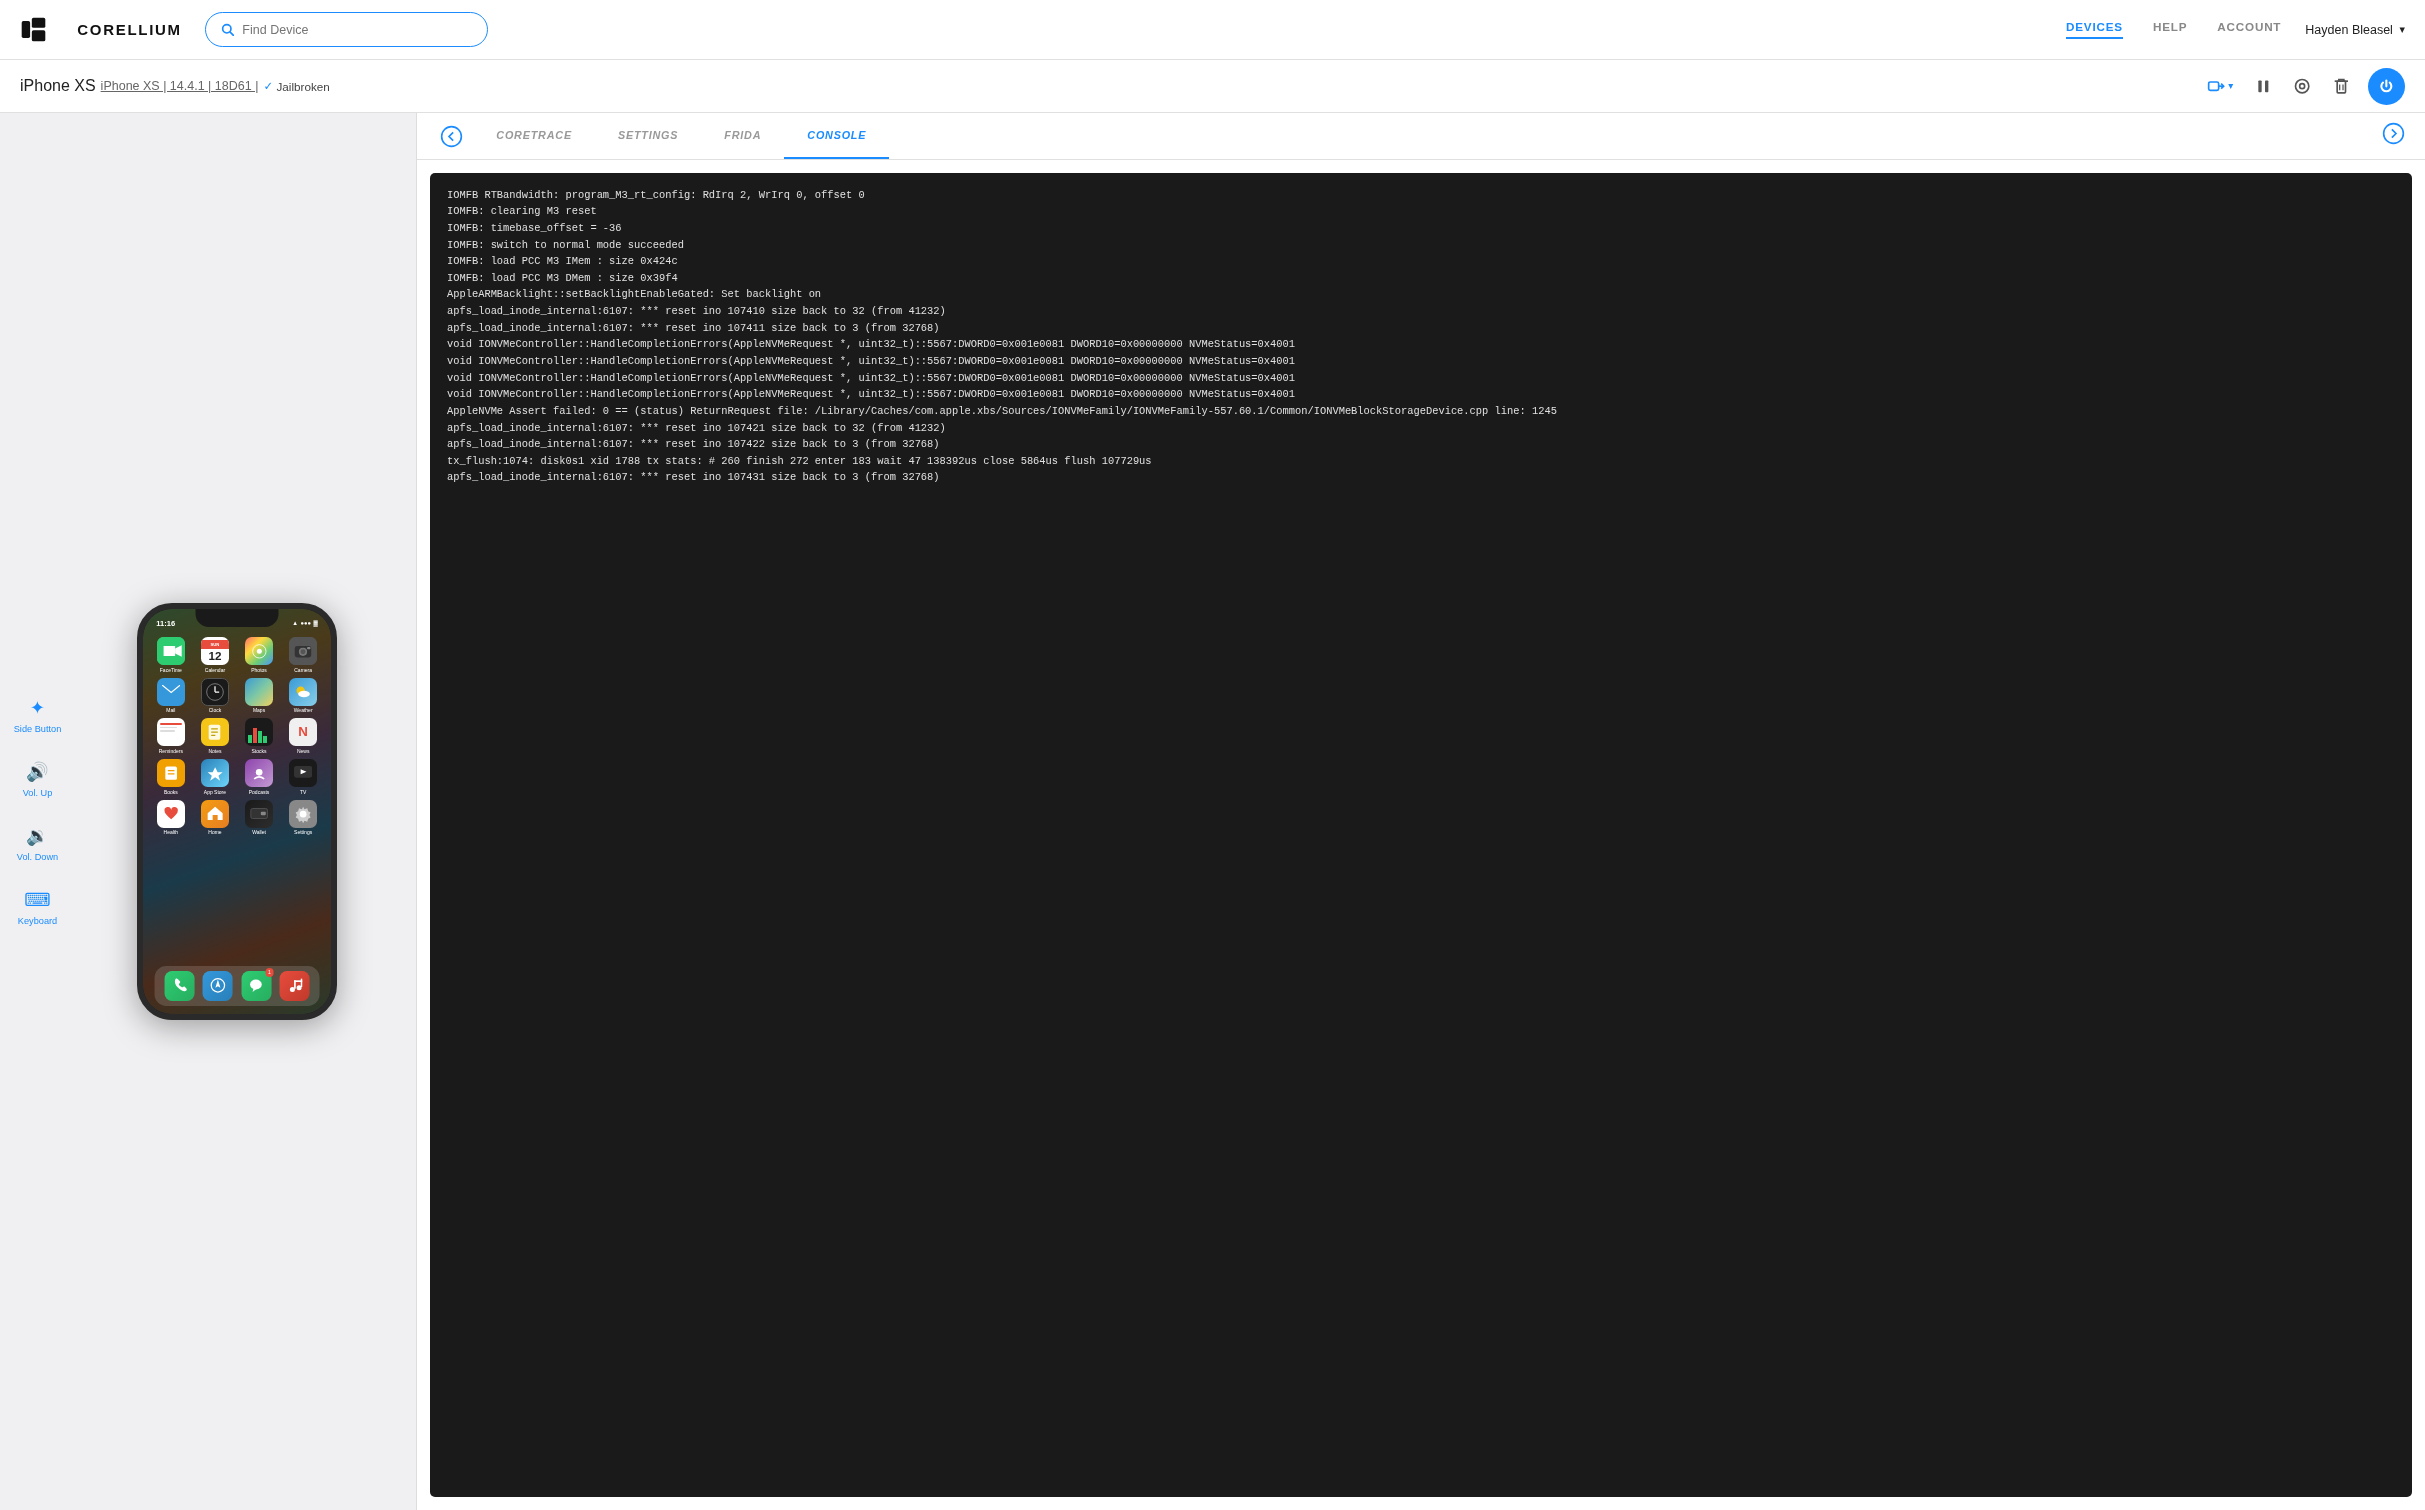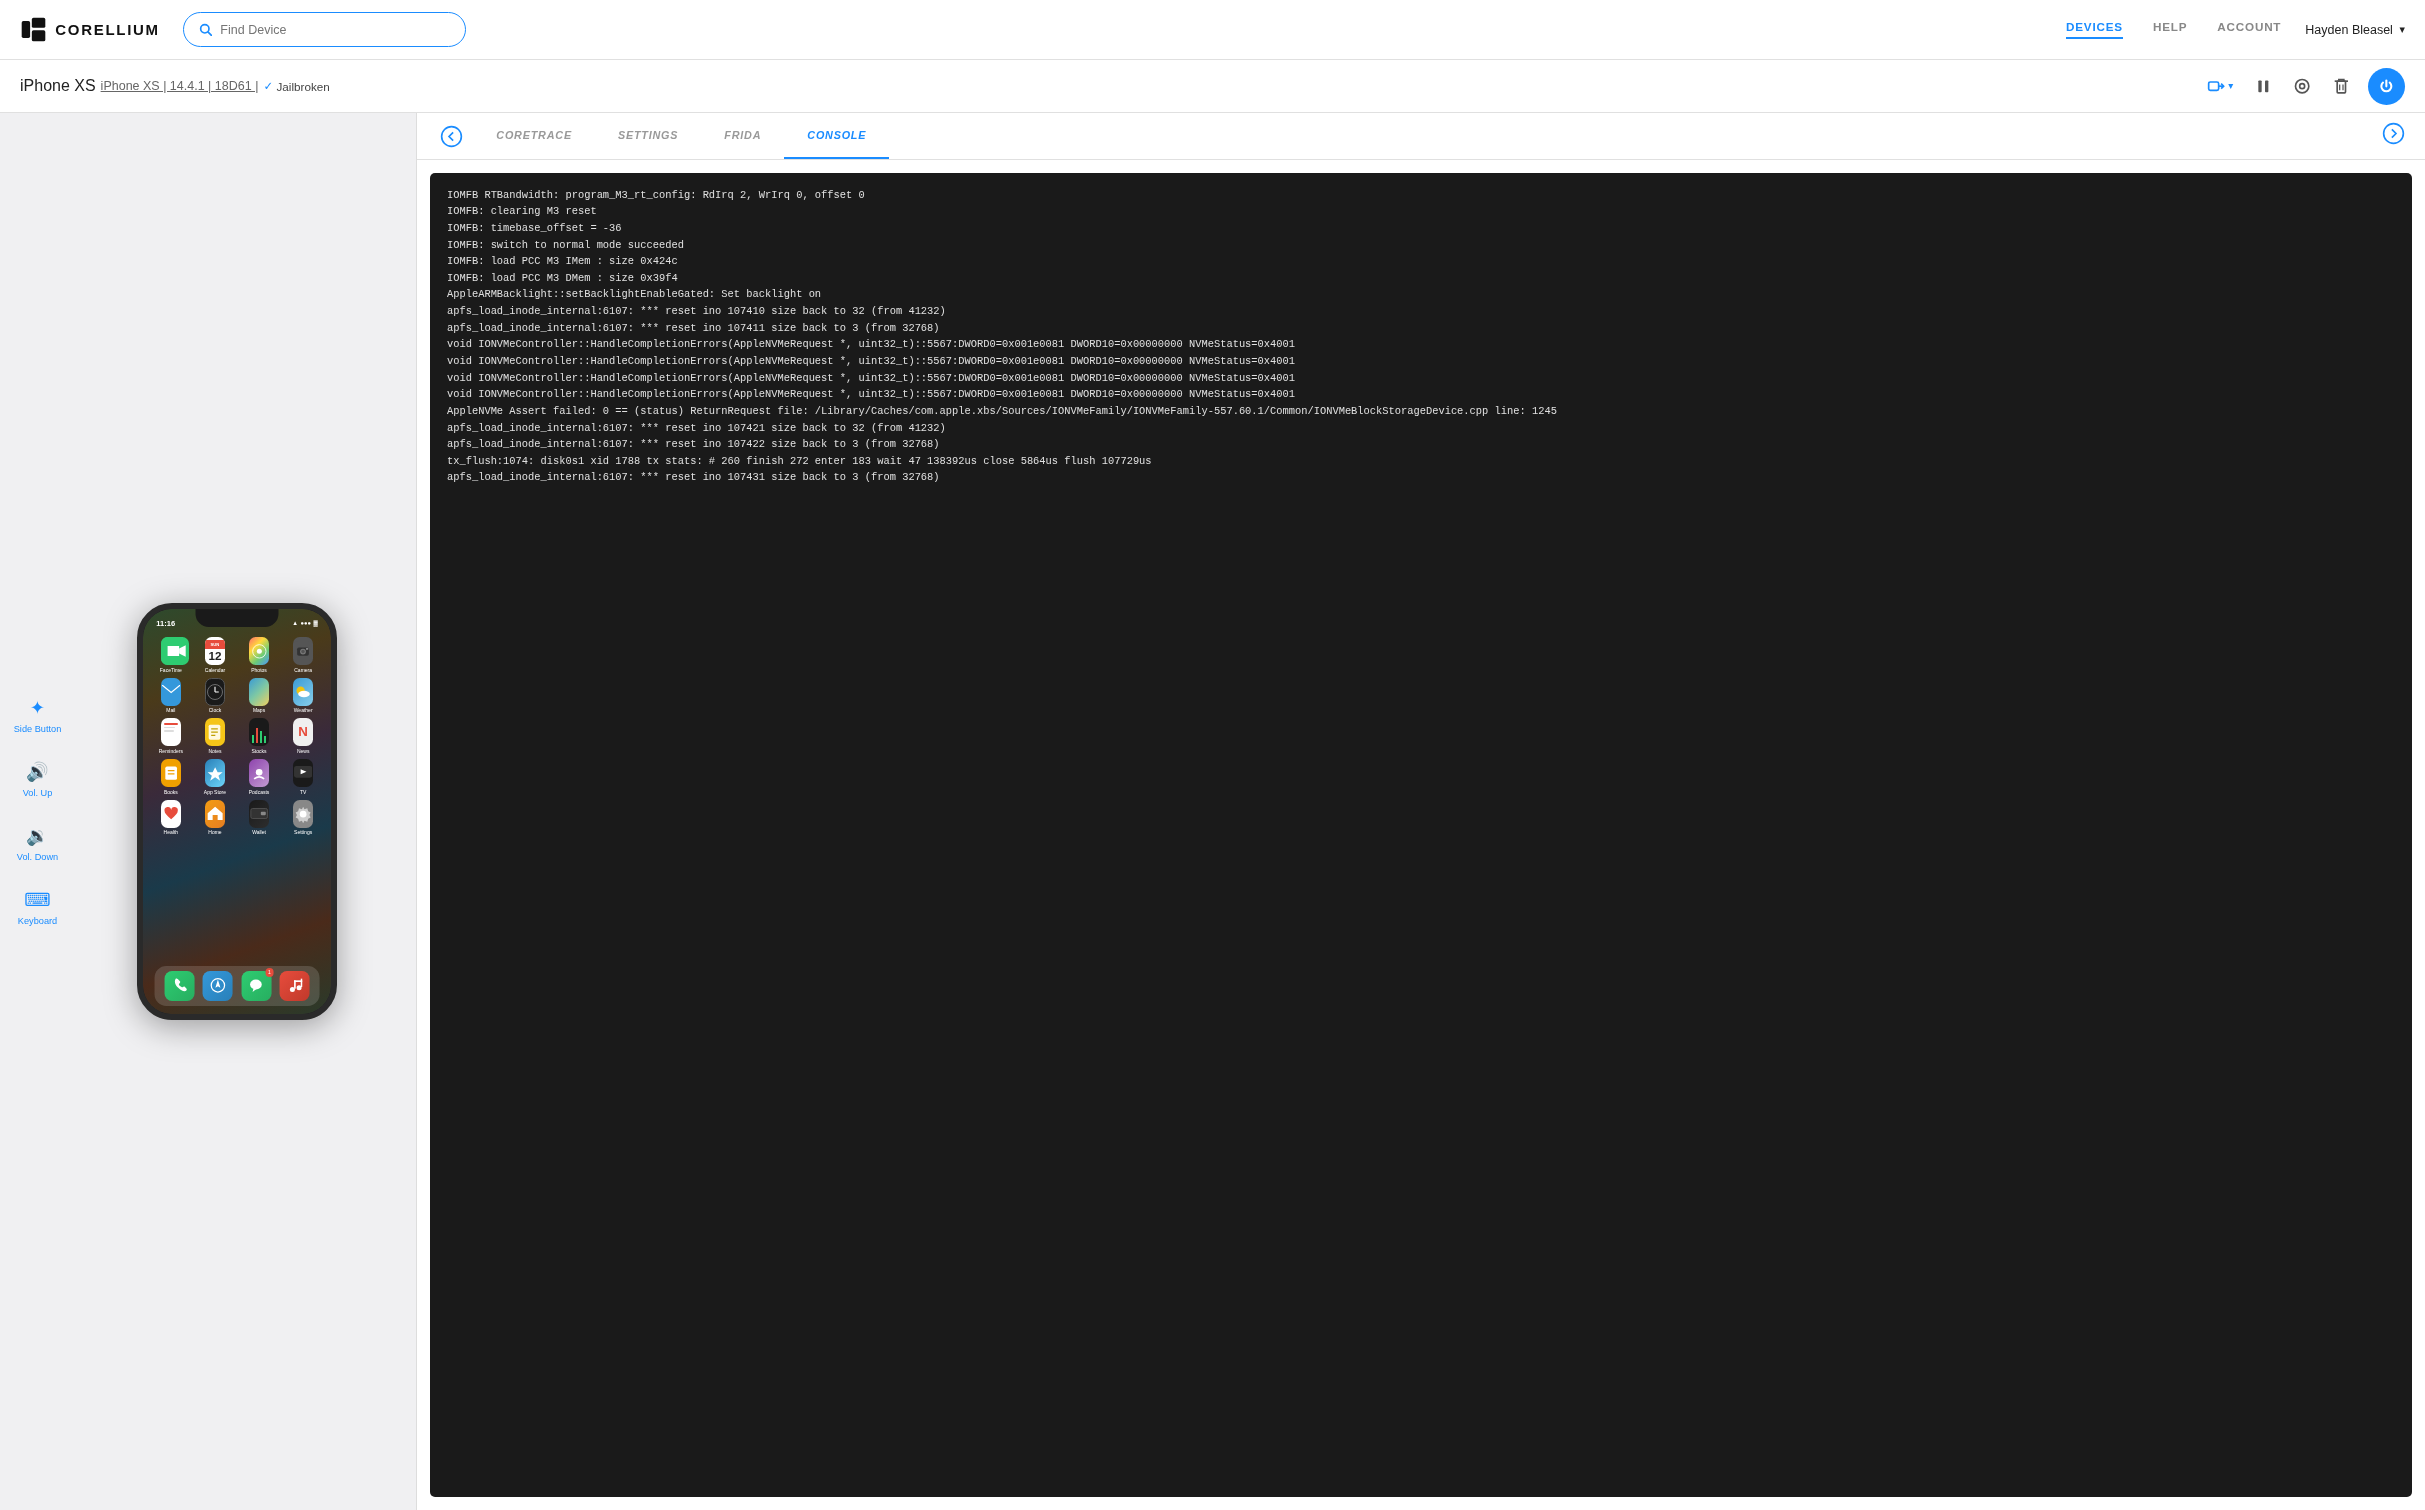--- a/index.html
+++ b/index.html
@@ -30,20 +30,21 @@
     .logo-icon {
       width: 27px;
       height: 27px;
     }
     .logo-text {
       font-size: 15px;
       font-weight: 700;
       letter-spacing: 1.7px;
       color: #111;
       text-transform: uppercase;
+      margin-left: 22px;
     }
     .search-bar {
       display: flex;
       align-items: center;
       border: 1.7px solid #1a8cff;
       border-radius: 25px;
       padding: 0 15px;
       height: 35px;
       width: 283px;
       gap: 8.3px;
@@ -277,21 +278,21 @@
       gap: 5px;
       padding: 5px 8.3px;
     }
     .app-icon {
       display: flex;
       flex-direction: column;
       align-items: center;
       gap: 1.7px;
     }
     .app-icon-img {
-      width: 20px;
+      width: 28px;
       height: 28px;
       border-radius: 6.7px;
     }
     .app-icon-label {
       font-size: 5px;
       color: white;
       text-align: center;
     }
     
     .app-facetime { background: linear-gradient(135deg, #2ecc71, #27ae60); }

